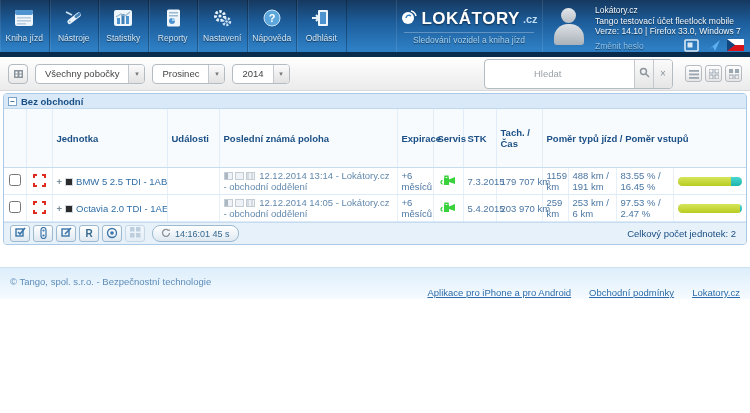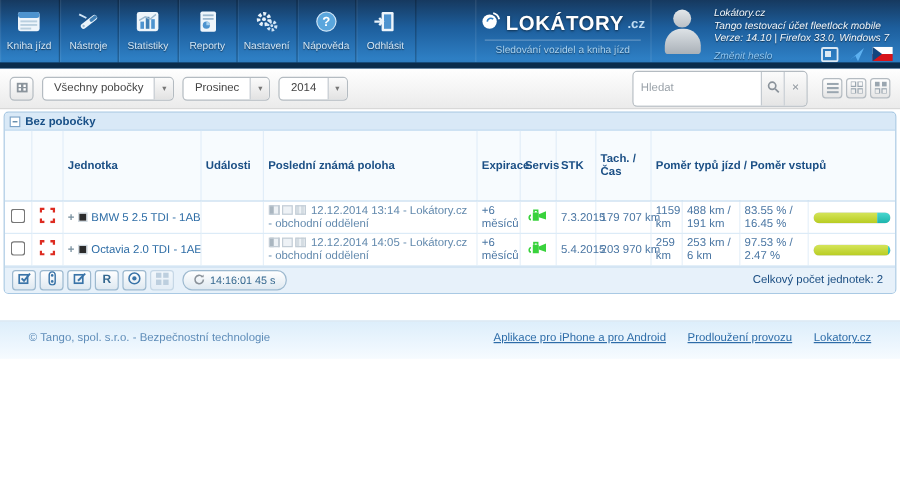--- a/index.html
+++ b/index.html
@@ -30,41 +30,41 @@
     color:#a9d2f0; font-size:8.5px; text-shadow:0 1px 1px rgba(0,0,0,0.5); white-space:nowrap; }
 
   .userbox { flex:1; display:flex; padding:5px 6px 0 8px;
     box-shadow:inset 1px 0 0 rgba(255,255,255,0.10); }
   .avatar { width:38px; height:42px; position:relative; flex:none; margin-right:7px; }
   .avatar::before { content:""; position:absolute; left:11px; top:3px; width:15px; height:15px;
     border-radius:50%; background:linear-gradient(#e3e7ea,#b9bfc5); }
   .avatar::after { content:""; position:absolute; left:4px; top:19px; width:30px; height:21px;
     border-radius:14px 14px 3px 3px; background:linear-gradient(#dde2e6,#aab1b8); }
   .user-meta { flex:1; font-size:8.5px; color:#f2f8fd; line-height:10.5px;
-    text-shadow:0 1px 1px rgba(0,0,0,0.55);font-style:italic; }
+    text-shadow:0 1px 1px rgba(0,0,0,0.55); }
   .user-bottom { display:flex; align-items:flex-end; margin-top:2px; }
   .chg-pass { color:#8ec6f2; cursor:pointer; }
   .mini-icons { margin-left:auto; display:flex; gap:5px; align-items:center; }
   .mini-btn { width:17px; height:13px; display:flex; align-items:center; justify-content:center;
     cursor:pointer; }
 
   
   .filterbar { height:34px; background:linear-gradient(#ffffff,#ebebeb);
     border-bottom:1px solid #d8d8d8; display:flex; align-items:center; padding:0 8px; gap:7px; }
   .sq-btn { width:20px; height:20px; border:1px solid #b4bbc1; border-radius:4px;
     background:linear-gradient(#fff,#e8e8e8); display:flex; align-items:center; justify-content:center;
     cursor:pointer; }
   .dd { height:20px; border:1px solid #b4bbc1; border-radius:4px; background:#fff;
     display:flex; align-items:stretch; overflow:hidden; cursor:pointer; }
   .dd-label { font-size:9.5px; color:#444; padding:0 9px; display:flex; align-items:center; }
   .dd-arrow { width:16px; border-left:1px solid #c3c9cf; background:linear-gradient(#fbfbfb,#e2e2e2);
     display:flex; align-items:center; justify-content:center; font-size:7px; color:#777; }
   .spacer { flex:1; }
   .searchgrp { display:flex; height:30px; border:1px solid #b4bbc1; border-radius:4px;
-    overflow:hidden; background:#fff; }
+    overflow:hidden; background:#fff;padding-left:43px; }
   .search-input { width:106px; border:0; outline:none; font-size:9.5px; padding:0 6px;
     color:#555; font-family:"Liberation Sans", sans-serif; }
   .search-input::placeholder { color:#9aa2a9; }
   .grp-btn { width:19px; border-left:1px solid #c3c9cf; background:linear-gradient(#fbfbfb,#e5e5e5);
     display:flex; align-items:center; justify-content:center; cursor:pointer;
     font-size:10px; color:#8a929a; }
   .viewbtns { display:flex; gap:3px; margin-left:5px; }
   .view-btn { width:17px; height:17px; border:1px solid #b4bbc1; border-radius:3px;
     background:linear-gradient(#fff,#e6e6e6); display:flex; align-items:center; justify-content:center;
     cursor:pointer; }
@@ -109,21 +109,21 @@
     cursor:pointer; color:#35688f; font-size:10px; font-weight:bold; }
   .tool-btn.disabled { opacity:0.45; cursor:default; }
   .timer-btn { height:17px; border:1px solid #9db9cf; border-radius:8px;
     background:linear-gradient(#ffffff,#dfe9f1); display:flex; align-items:center; gap:4px;
     padding:0 8px; font-size:9px; color:#35688f; cursor:pointer; margin-left:4px; }
   .total-label { margin-left:auto; font-size:9.5px; color:#1a4d82; padding-right:4px; }
 
   
   .page-footer { margin-top:22px; border-top:1px solid #cfe2f0;
     background:linear-gradient(#ddeefb,#f6fbff); height:32px; display:flex;
-    padding:8px 24px 0; font-size:9.5px; }
+    padding:8px 10px 0; font-size:9.5px;flex-direction:column; }
   .copyright { color:#5e8cb8; }
   .flinks { margin-left:auto; display:flex; gap:18px; }
   .flinks a { color:#2d6ca8; text-decoration:underline; cursor:pointer; }
 </style>
 </head>
 <body>
 
 <header class="topbar">
   <div class="topbar-inner">
     <nav class="mainnav">
@@ -327,21 +327,21 @@
             <rect x="6" y="6" width="4" height="4" fill="none" stroke="#9aa6b0"></rect>
           </svg>
       </span>
     </div>
   </div>
 </div>
 
 <div class="grid-wrap">
   <div class="group-header">
     <span class="collapse-box">−</span>
-    <span>Bez pobočky</span>
+    <span>Bez obchodní</span>
   </div>
 
   <table class="grid">
     <colgroup>
       <col style="width:22px">
         <col style="width:26px">
         <col style="width:115px">
       <col style="width:52px">
         <col style="width:178px">
         <col style="width:36px">
@@ -508,16 +508,16 @@
       <span>14:16:01 45 s</span>
     </div>
     <span class="total-label">Celkový počet jednotek: 2</span>
   </div>
 </div>
 
 <footer class="page-footer">
   <span class="copyright">© Tango, spol. s.r.o. - Bezpečnostní technologie</span>
   <span class="flinks">
     <a>Aplikace pro iPhone a pro Android</a>
-    <a>Prodloužení provozu</a>
+    <a>Obchodní podmínky</a>
     <a>Lokatory.cz</a>
   </span>
 </footer>
 
 </body></html>

